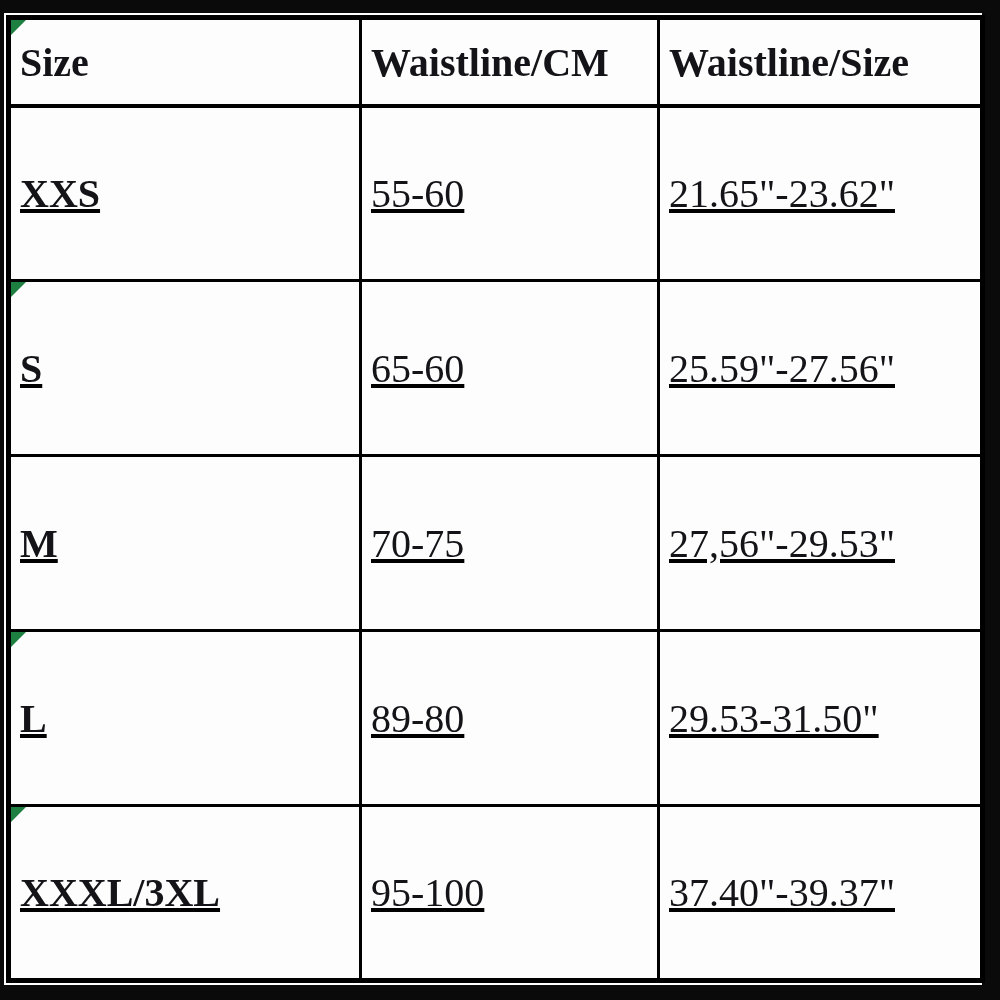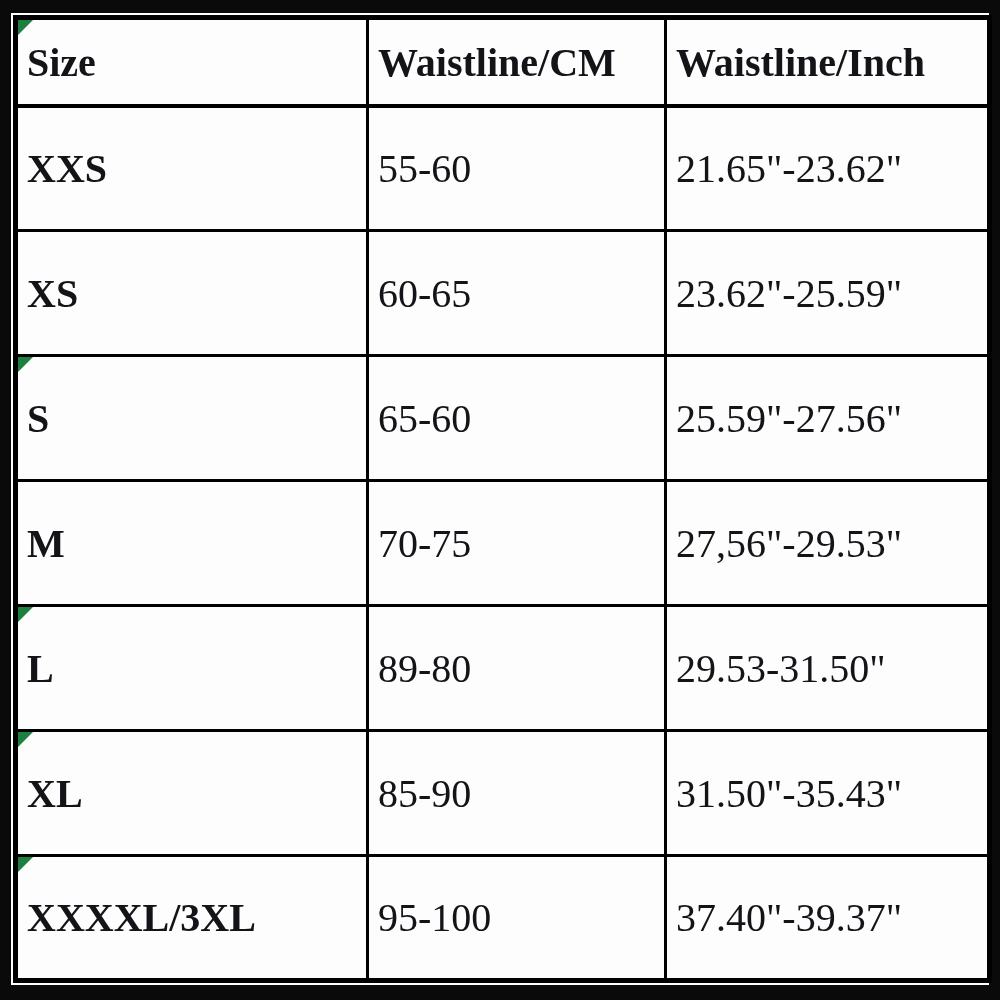--- a/index.html
+++ b/index.html
@@ -3,21 +3,21 @@
 <meta charset="utf-8">
 <style>
   html,body{margin:0;padding:0;}
   body{
     width:1000px;height:1000px;position:relative;overflow:hidden;
     background:#0a0a0a;
     font-family:"Liberation Serif","DejaVu Serif",serif;
   }
   .frame{position:absolute;inset:0;background:#0a0a0a;}
   .page{
-    position:absolute;left:11px;top:13px;width:978px;height:972px;
+    position:absolute;left:4px;top:13px;width:978px;height:972px;
     background:#ffffff;
   }
   table.size-chart{
     position:absolute;left:2px;top:2px;
     width:974px;height:968px;
     border-collapse:collapse;table-layout:fixed;
     background:#fdfdfd;
   }
   table.size-chart th,
   table.size-chart td{
@@ -30,21 +30,21 @@
     color:#131318;
     white-space:nowrap;
     overflow:hidden;
   }
   table.size-chart{border:5px solid #000;}
   table.size-chart thead th{
     font-weight:bold;
     border-bottom:4px solid #000;
     height:84px;
   }
-  table.size-chart tbody tr{height:80px;}
+  table.size-chart tbody tr{height:80px;text-decoration:underline;}
   td.size-cell{font-weight:bold;}
   td.cm-cell, td.inch-cell{font-weight:normal;}
   col.c1{width:352px;}
   col.c2{width:298px;}
   col.c3{width:324px;}
   .tri{
     position:absolute;top:0;left:0;width:0;height:0;
     border-top:15px solid var(--tri-color,#1e8040);
     border-right:15px solid transparent;
   }
@@ -63,56 +63,46 @@
       <thead>
         <tr>
           <th>
             <span class="tri"></span>
             <span>Size</span>
           </th>
           <th>
             <span>Waistline/CM</span>
           </th>
           <th>
-            <span>Waistline/Inch</span>
+            <span>Waistline/Size</span>
           </th>
         </tr>
       </thead>
       <tbody>
           <tr>
             <td class="size-cell"><span>XXS</span></td>
             <td class="cm-cell"><span>55-60</span></td>
             <td class="inch-cell"><span>21.65"-23.62"</span></td>
-          </tr>
-          <tr>
-            <td class="size-cell"><span>XS</span></td>
-            <td class="cm-cell"><span>60-65</span></td>
-            <td class="inch-cell"><span>23.62"-25.59"</span></td>
           </tr>
           <tr>
             <td class="size-cell"><span class="tri"></span><span>S</span></td>
             <td class="cm-cell"><span>65-60</span></td>
             <td class="inch-cell"><span>25.59"-27.56"</span></td>
           </tr>
           <tr>
             <td class="size-cell"><span>M</span></td>
             <td class="cm-cell"><span>70-75</span></td>
             <td class="inch-cell"><span>27,56"-29.53"</span></td>
           </tr>
           <tr>
             <td class="size-cell"><span class="tri"></span><span>L</span></td>
             <td class="cm-cell"><span>89-80</span></td>
             <td class="inch-cell"><span>29.53-31.50"</span></td>
           </tr>
           <tr>
-            <td class="size-cell"><span class="tri"></span><span>XL</span></td>
-            <td class="cm-cell"><span>85-90</span></td>
-            <td class="inch-cell"><span>31.50"-35.43"</span></td>
-          </tr>
-          <tr>
-            <td class="size-cell"><span class="tri"></span><span>XXXXL/3XL</span></td>
+            <td class="size-cell"><span class="tri"></span><span>XXXL/3XL</span></td>
             <td class="cm-cell"><span>95-100</span></td>
             <td class="inch-cell"><span>37.40"-39.37"</span></td>
           </tr>
         </tbody>
     </table>
   </div>
 </div>
 
 </body></html>

